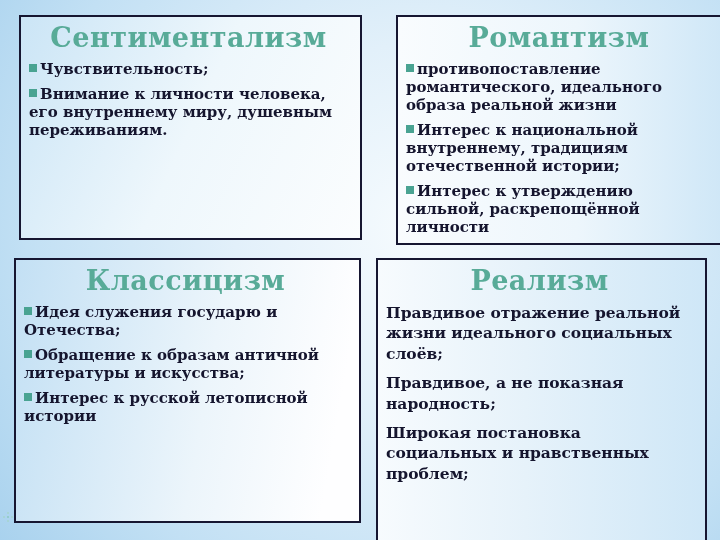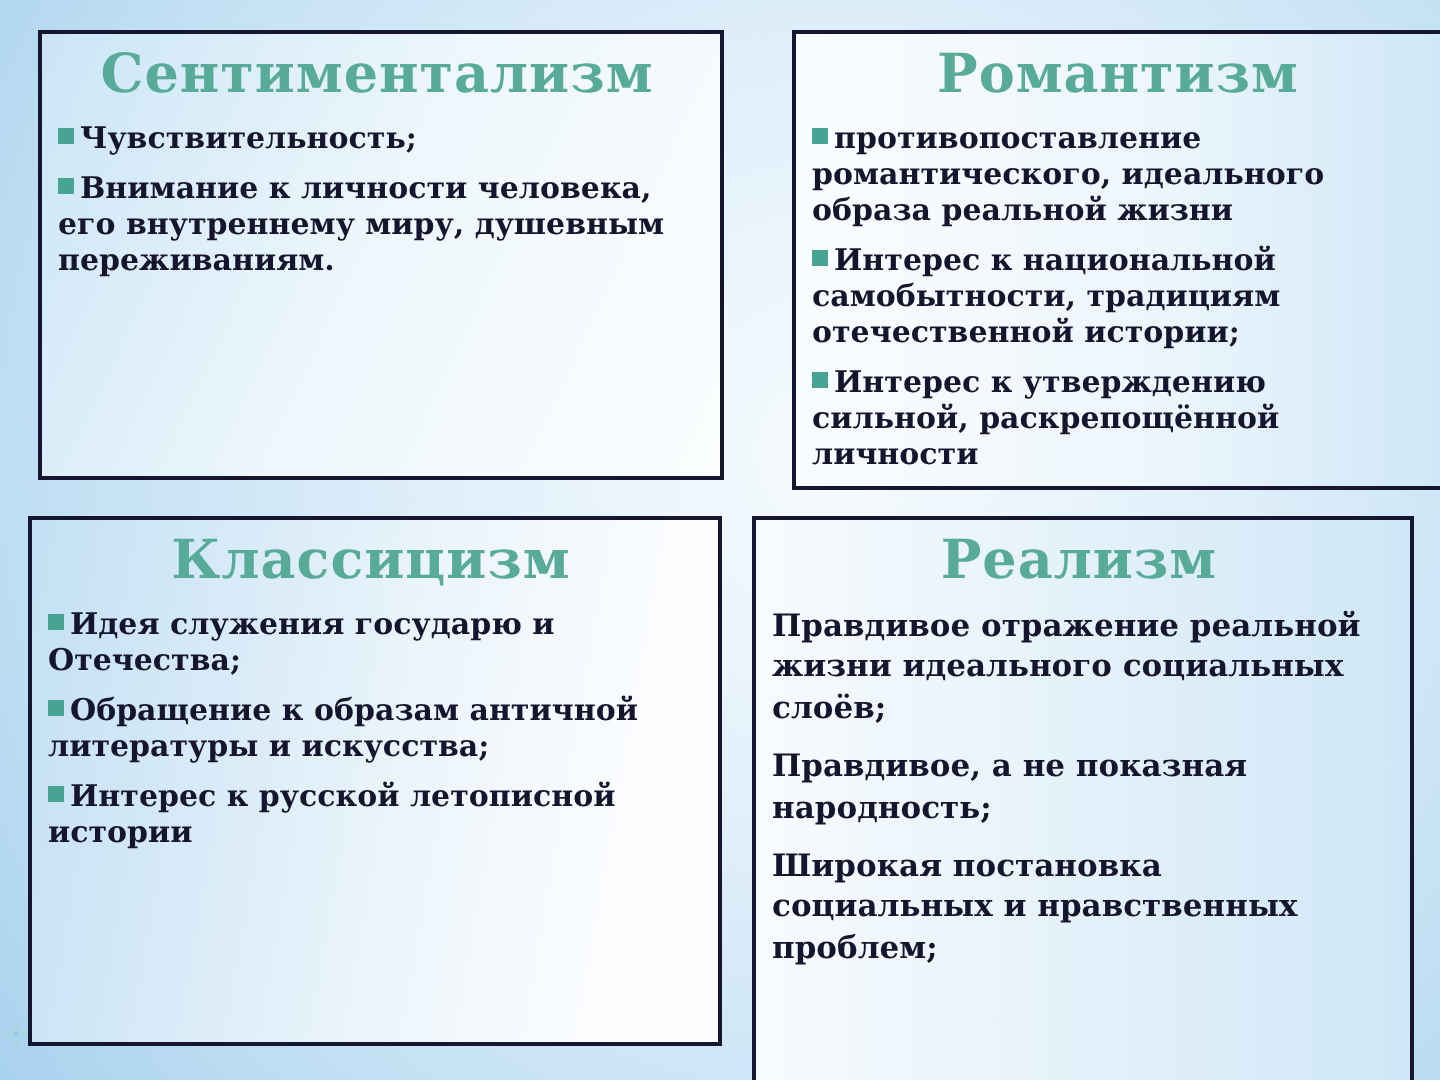--- a/index.html
+++ b/index.html
@@ -66,21 +66,21 @@
 
   <section class="panel p-tl">
     <h2 class="panel-title">Сентиментализм</h2>
     <div class="item"><span class="bullet"></span><span>Чувствительность;</span></div>
     <div class="item"><span class="bullet"></span><span>Внимание к личности человека, его внутреннему миру, душевным переживаниям.</span></div>
   </section>
 
   <section class="panel p-tr">
     <h2 class="panel-title">Романтизм</h2>
     <div class="item"><span class="bullet"></span><span>противопоставление романтического, идеального образа  реальной жизни</span></div>
-    <div class="item"><span class="bullet"></span><span>Интерес к национальной самобытности, традициям отечественной истории;</span></div>
+    <div class="item"><span class="bullet"></span><span>Интерес к национальной внутреннему, традициям отечественной истории;</span></div>
     <div class="item"><span class="bullet"></span><span>Интерес к утверждению сильной, раскрепощённой личности</span></div>
   </section>
 
   <section class="panel p-bl">
     <h2 class="panel-title">Классицизм</h2>
     <div class="item"><span class="bullet"></span><span>Идея служения государю и Отечества;</span></div>
     <div class="item"><span class="bullet"></span><span>Обращение к образам античной литературы и искусства;</span></div>
     <div class="item"><span class="bullet"></span><span>Интерес к русской летописной истории</span></div>
   </section>
 

